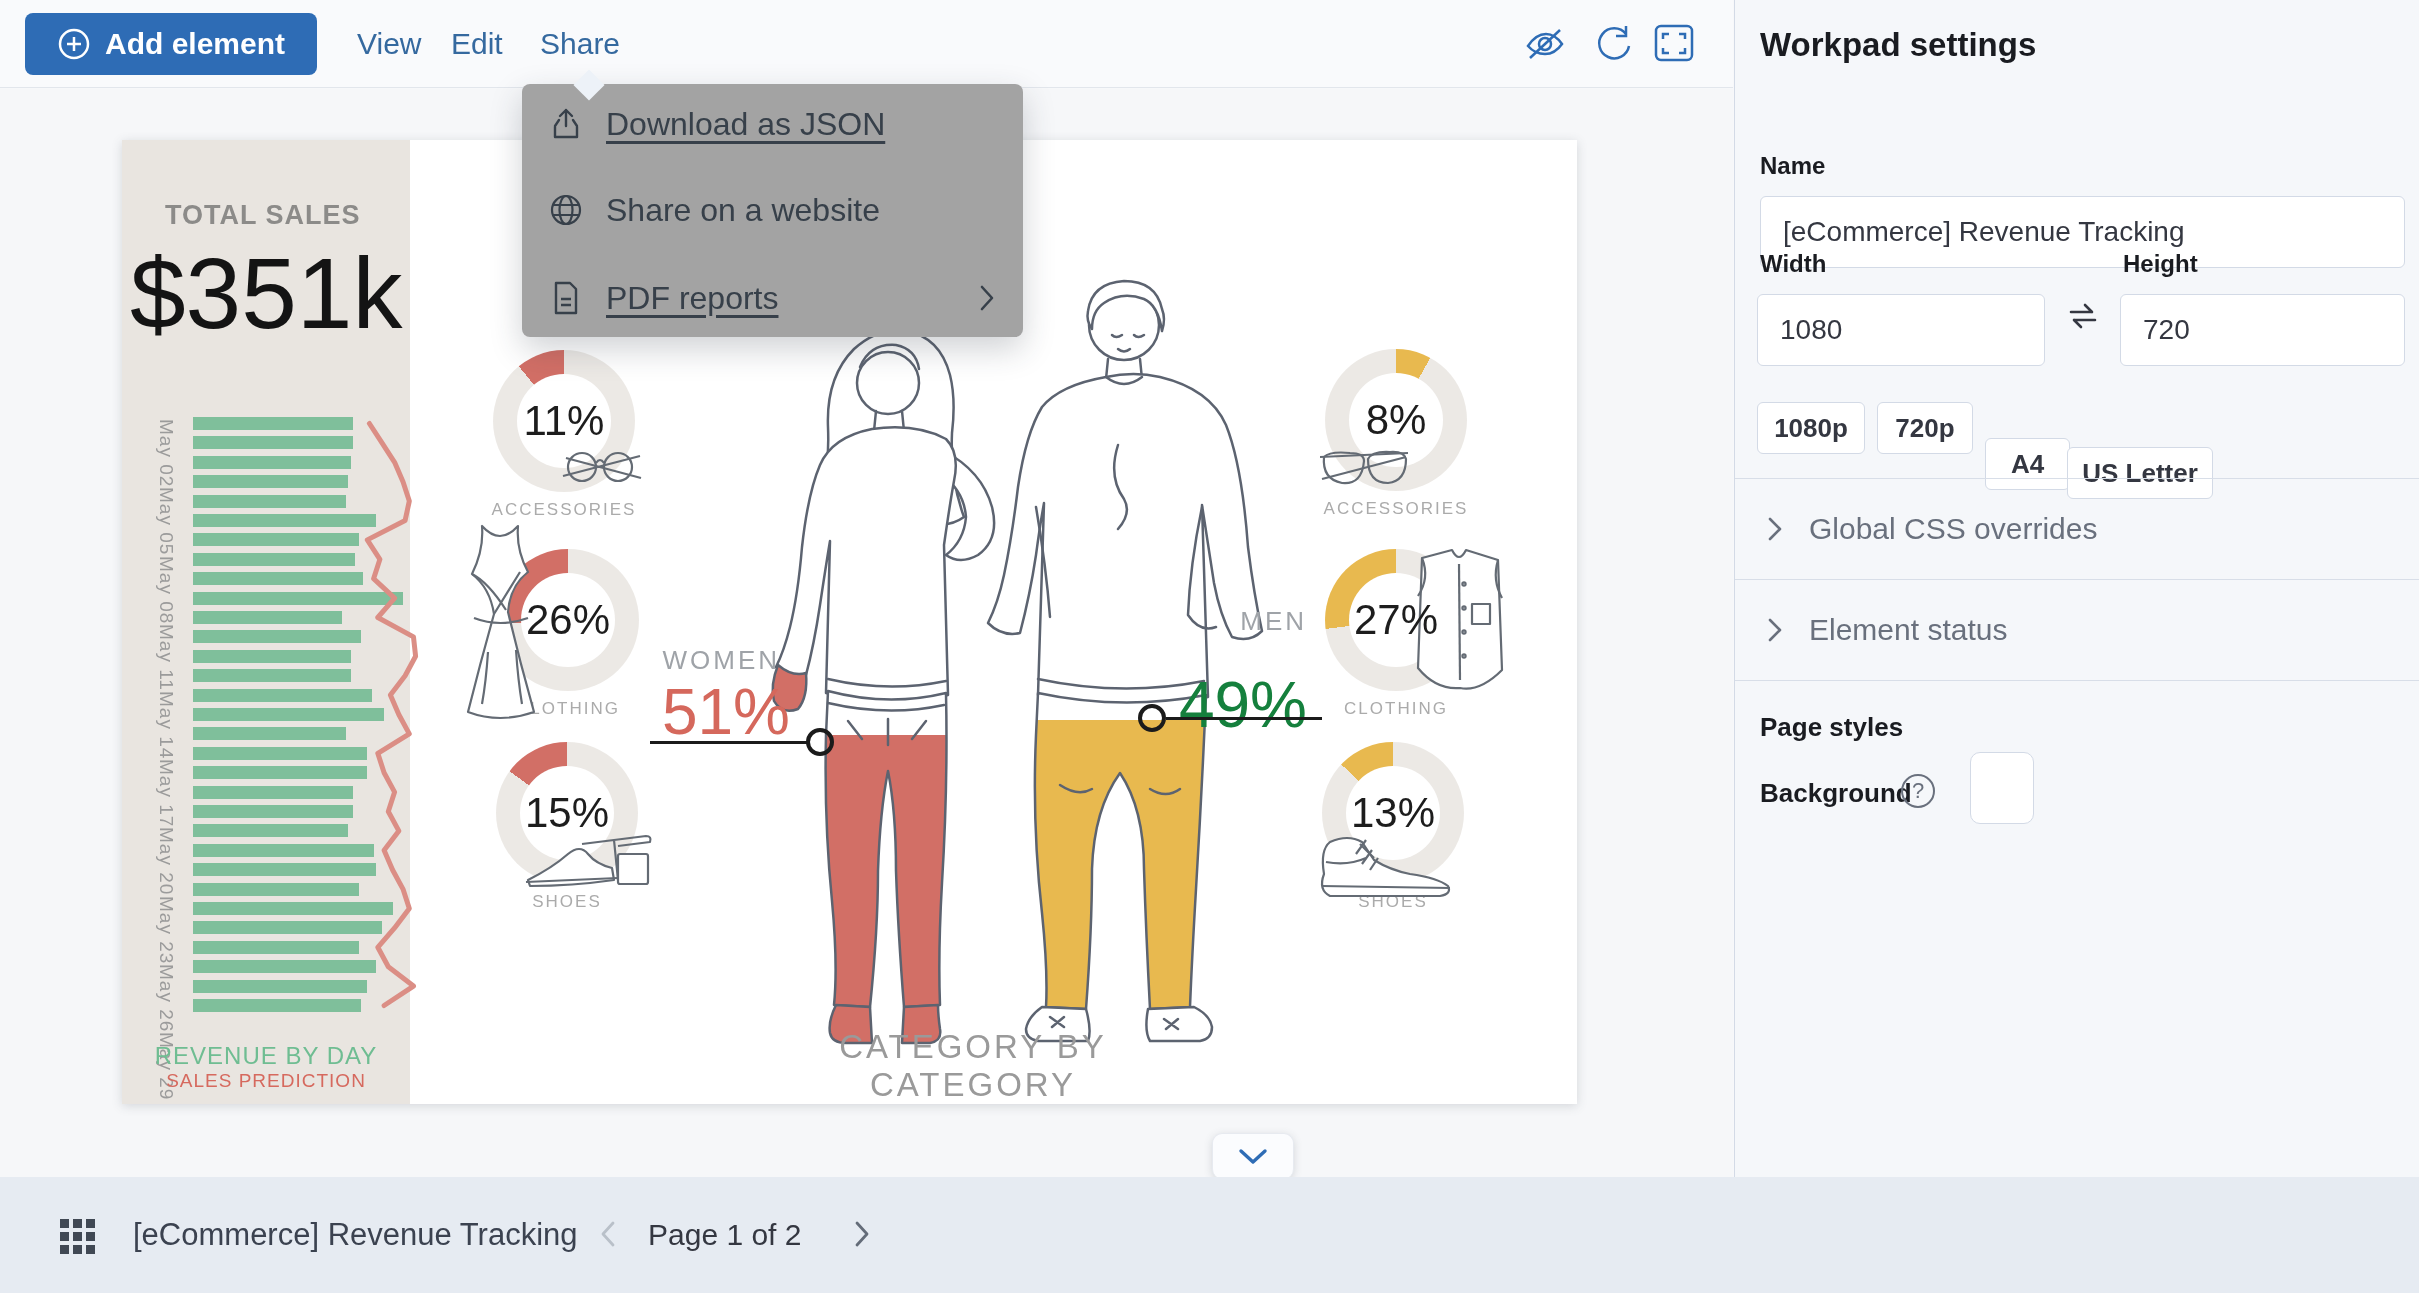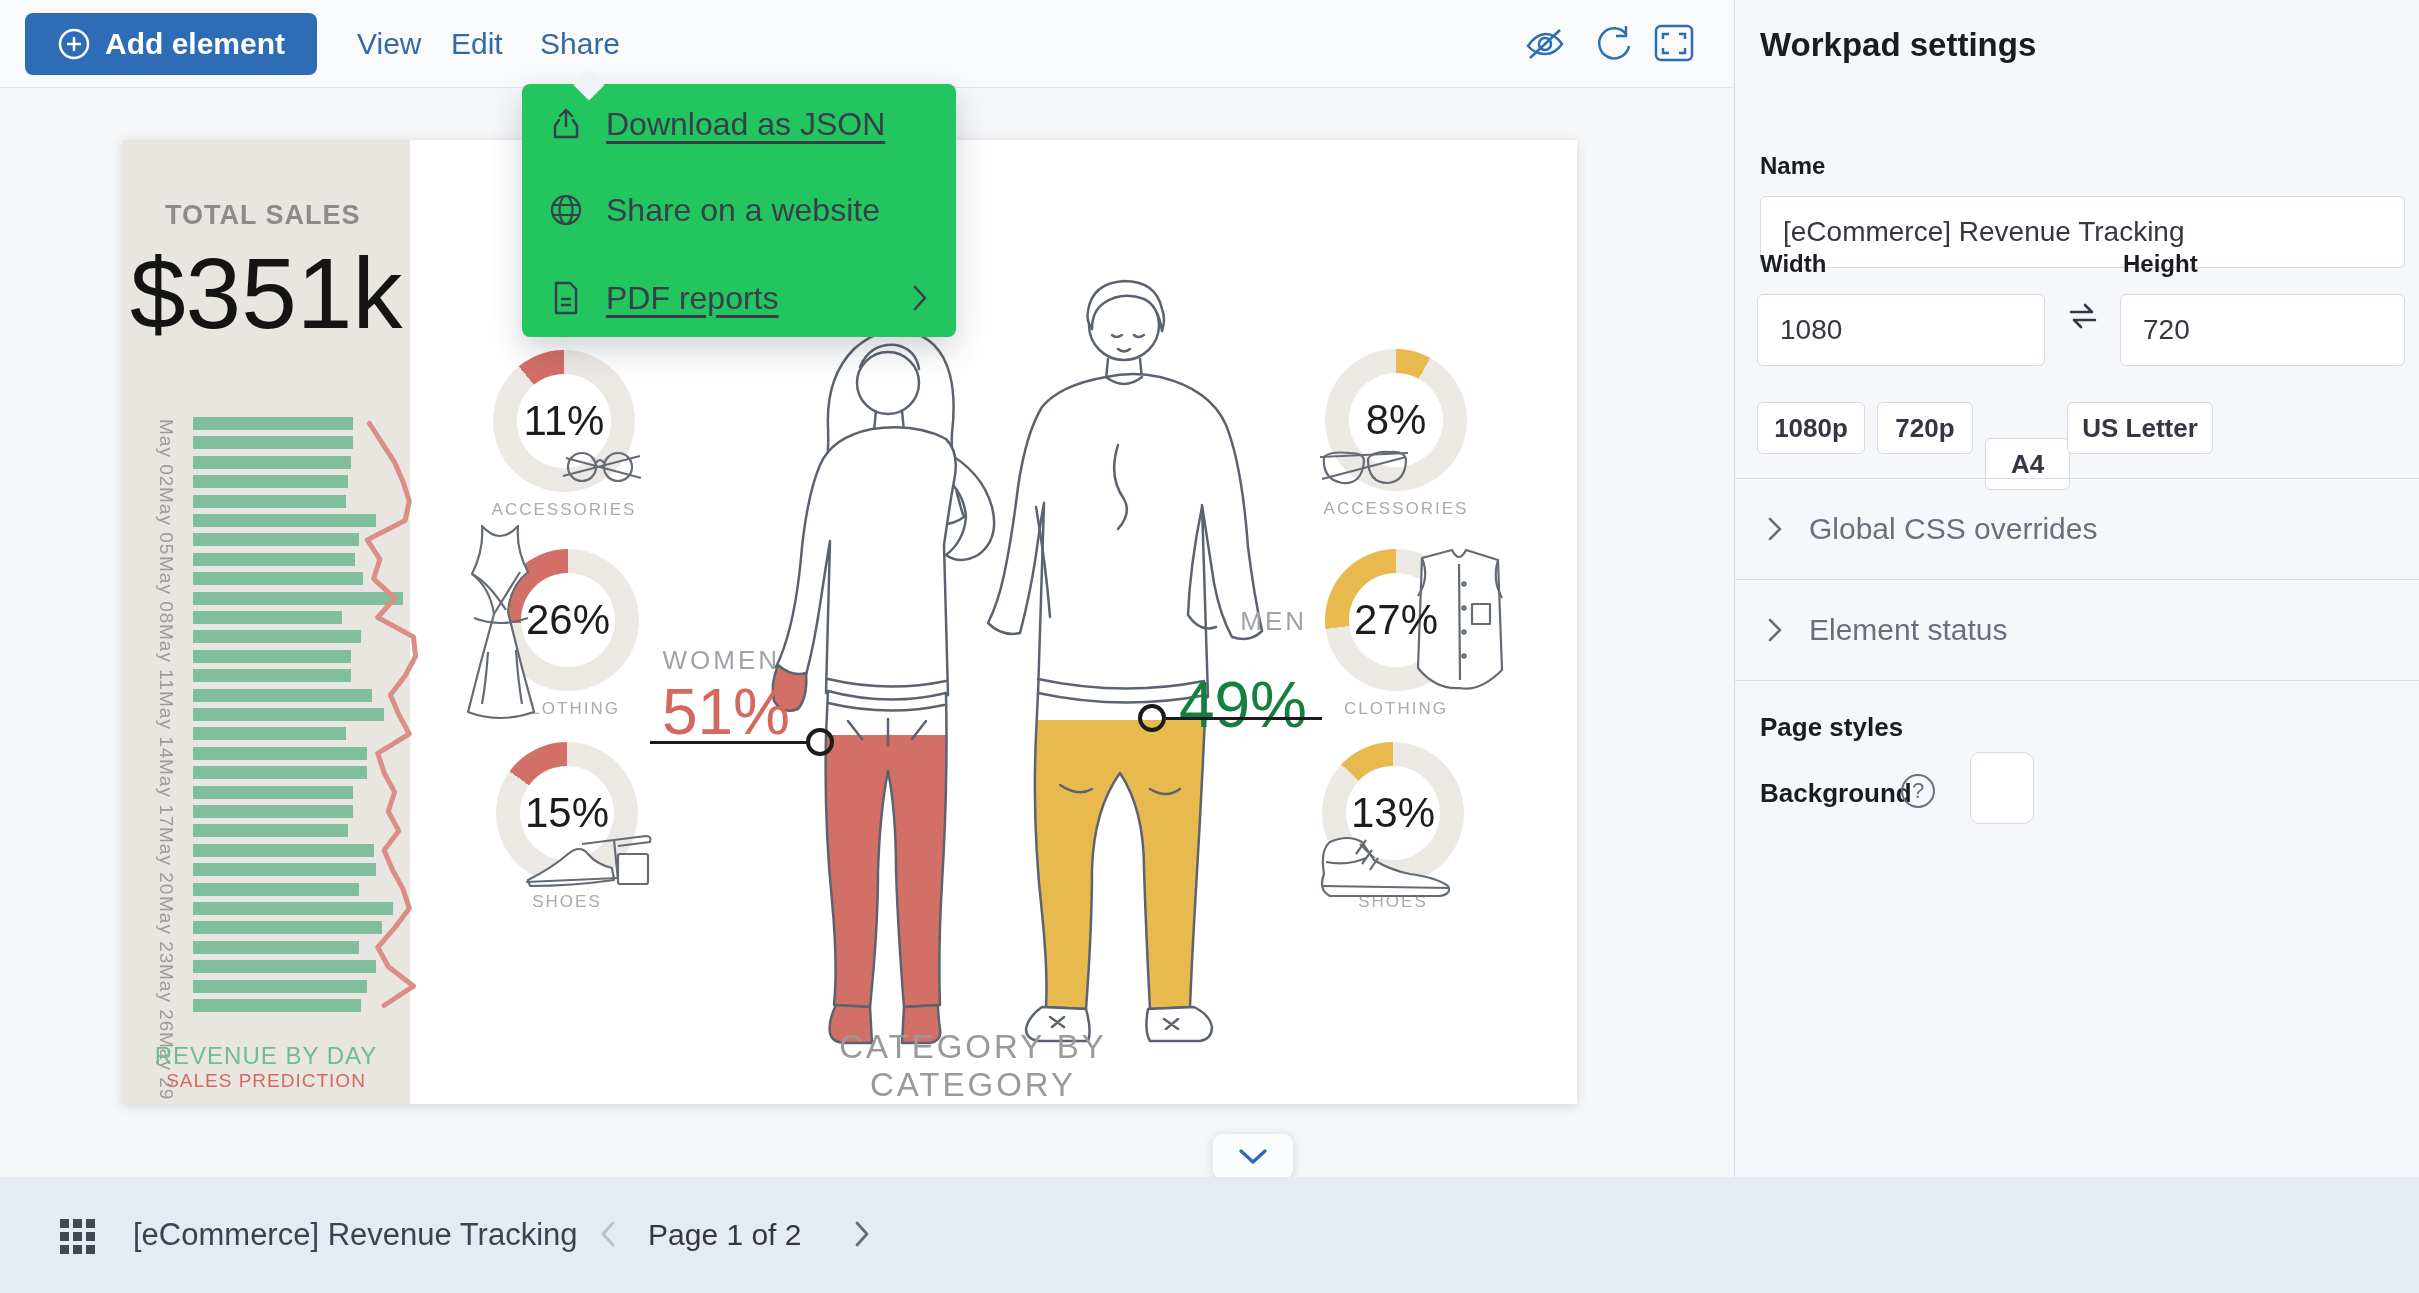--- a/index.html
+++ b/index.html
@@ -59,22 +59,22 @@
   .cat-title { position:absolute; left:661px; top:888px; width:380px; text-align:center;
     font-size:33px; letter-spacing:3px; color:#9a9a9a; }
 
   .fig-svg, .icon-art { position:absolute; }
 
   .down-btn { position:absolute; left:1212px; top:1044px; width:82px; height:46px;
     background:#fbfcfe; border:1px solid #e7eaf0; border-bottom:none; border-radius:10px;
     box-shadow:0 2px 8px rgba(60,70,85,.18); display:flex; align-items:center; justify-content:center; cursor:pointer; }
 
   
-  .dropdown { position:absolute; left:522px; top:84px; width:434px; height:253px;
-    background:#22c55e; border-radius:8px; box-shadow:0 12px 32px rgba(40,50,65,.22); z-index:20; }
+  .dropdown { position:absolute; left:522px; top:84px; width:501px; height:253px;
+    background:#a3a3a3; border-radius:8px; box-shadow:0 12px 32px rgba(40,50,65,.22); z-index:20; }
   .dropdown .arrow { position:absolute; left:56px; top:-10px; width:22px; height:22px;
     background:#edf2f8; transform:rotate(45deg); }
   .dd-item { display:flex; align-items:center; gap:22px; padding:0 26px; height:80px;
     color:#37404a; font-size:32px; cursor:pointer; }
   .dd-item:first-child { background:#edf2f8; border-radius:8px 8px 0 0; height:82px; }
   .dd-item.mid { margin-top:8px; } .dd-item.last { margin-top:6px; }
   .dd-item .lbl { text-decoration:underline; text-underline-offset:6px; }
   .dd-item.last .lbl { text-decoration:none; }
   .dd-item .spacer { flex:1; }
 
@@ -387,21 +387,21 @@
       <g fill="none" stroke="#343741" stroke-width="2.6" stroke-linecap="round" stroke-linejoin="round">
         <path d="M10 18 L30 18 M24 11 L31 18"></path>
         <path d="M34 26 L14 26 M20 33 L13 26"></path>
       </g>
     </svg>
   </button>
 
   <button class="preset" style="left:22px;  width:108px;">1080p</button>
   <button class="preset" style="left:142px; width:96px;">720p</button>
   <button class="preset" style="left:250px; width:85px;margin-top:36px;">A4</button>
-  <button class="preset" style="left:332px; width:146px;">US Letter</button>
+  <button class="preset" style="left:332px; width:146px;margin-top:45px;">US Letter</button>
 
   <div class="sb-divider" style="top:478px;"></div>
   <button class="accordion" style="top:479px;">
     <svg width="20" height="30" viewBox="0 0 20 30">
       <path d="M5 5 L15 15 L5 25" fill="none" stroke="#69707d" stroke-width="2.6" stroke-linecap="round" stroke-linejoin="round"></path>
     </svg>
     <span class="acc-lbl">Global CSS overrides</span>
   </button>
   <div class="sb-divider" style="top:579px;"></div>
   <button class="accordion" style="top:580px;">

